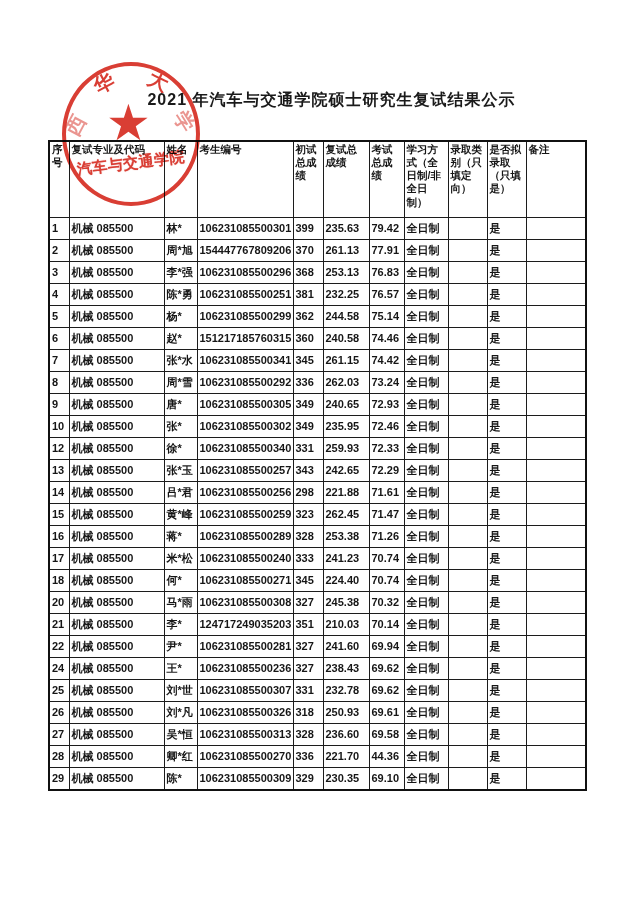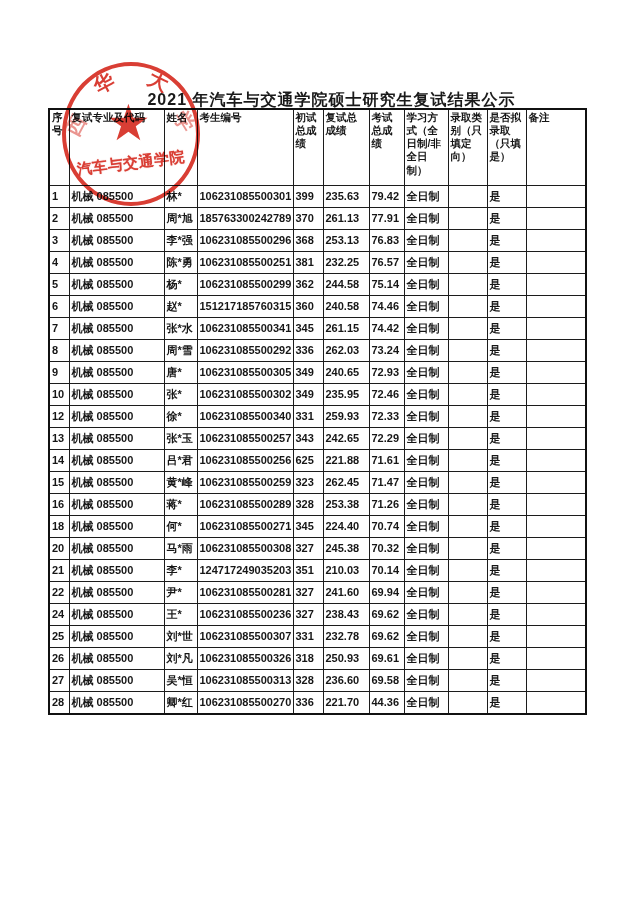--- a/index.html
+++ b/index.html
@@ -7,21 +7,21 @@
     width:639px;height:905px;position:relative;background:#ffffff;
     font-family:"Liberation Sans","DejaVu Sans",sans-serif;
     color:#111;overflow:hidden;
   }
   .page-title{
     position:absolute;top:90px;left:12px;width:639px;
     text-align:center;font-size:16px;font-weight:bold;color:#1a1a1a;
     letter-spacing:1px;
   }
   table.doc-table{
-    position:absolute;top:108px;left:48px;width:537px;
+    position:absolute;top:140px;left:48px;width:537px;
     border-collapse:collapse;table-layout:fixed;
     font-size:11px;font-weight:600;color:#161616;border-radius:24px;
   }
   table.doc-table th, table.doc-table td{
     border:1px solid #1c1c1c;
     padding:1px 2px;
     text-align:left;vertical-align:top;
     overflow:hidden;white-space:normal;word-break:break-all;
     line-height:1.25;
   }
@@ -111,21 +111,21 @@
         <td>79.42</td>
         <td>全日制</td>
         <td></td>
         <td>是</td>
         <td></td>
       </tr>
       <tr>
         <td>2</td>
         <td>机械 085500</td>
         <td class="wrap-name">周*旭</td>
-        <td>185763300242789</td>
+        <td>154447767809206</td>
         <td>370</td>
         <td>261.13</td>
         <td>77.91</td>
         <td>全日制</td>
         <td></td>
         <td>是</td>
         <td></td>
       </tr>
       <tr>
         <td>3</td>
@@ -255,21 +255,21 @@
         <td>全日制</td>
         <td></td>
         <td>是</td>
         <td></td>
       </tr>
       <tr>
         <td>14</td>
         <td>机械 085500</td>
         <td class="wrap-name">吕*君</td>
         <td>106231085500256</td>
-        <td>625</td>
+        <td>298</td>
         <td>221.88</td>
         <td>71.61</td>
         <td>全日制</td>
         <td></td>
         <td>是</td>
         <td></td>
       </tr>
       <tr>
         <td>15</td>
         <td>机械 085500</td>
@@ -290,20 +290,33 @@
         <td>106231085500289</td>
         <td>328</td>
         <td>253.38</td>
         <td>71.26</td>
         <td>全日制</td>
         <td></td>
         <td>是</td>
         <td></td>
       </tr>
       <tr>
+        <td>17</td>
+        <td>机械 085500</td>
+        <td class="wrap-name">米*松</td>
+        <td>106231085500240</td>
+        <td>333</td>
+        <td>241.23</td>
+        <td>70.74</td>
+        <td>全日制</td>
+        <td></td>
+        <td>是</td>
+        <td></td>
+      </tr>
+      <tr>
         <td>18</td>
         <td>机械 085500</td>
         <td class="wrap-name">何*</td>
         <td>106231085500271</td>
         <td>345</td>
         <td>224.40</td>
         <td>70.74</td>
         <td>全日制</td>
         <td></td>
         <td>是</td>
@@ -406,14 +419,27 @@
         <td class="wrap-name">卿*红</td>
         <td>106231085500270</td>
         <td>336</td>
         <td>221.70</td>
         <td>44.36</td>
         <td>全日制</td>
         <td></td>
         <td>是</td>
         <td></td>
       </tr>
+      <tr>
+        <td>29</td>
+        <td>机械 085500</td>
+        <td class="wrap-name">陈*</td>
+        <td>106231085500309</td>
+        <td>329</td>
+        <td>230.35</td>
+        <td>69.10</td>
+        <td>全日制</td>
+        <td></td>
+        <td>是</td>
+        <td></td>
+      </tr>
     </tbody>
 </table>
 
 </body></html>

